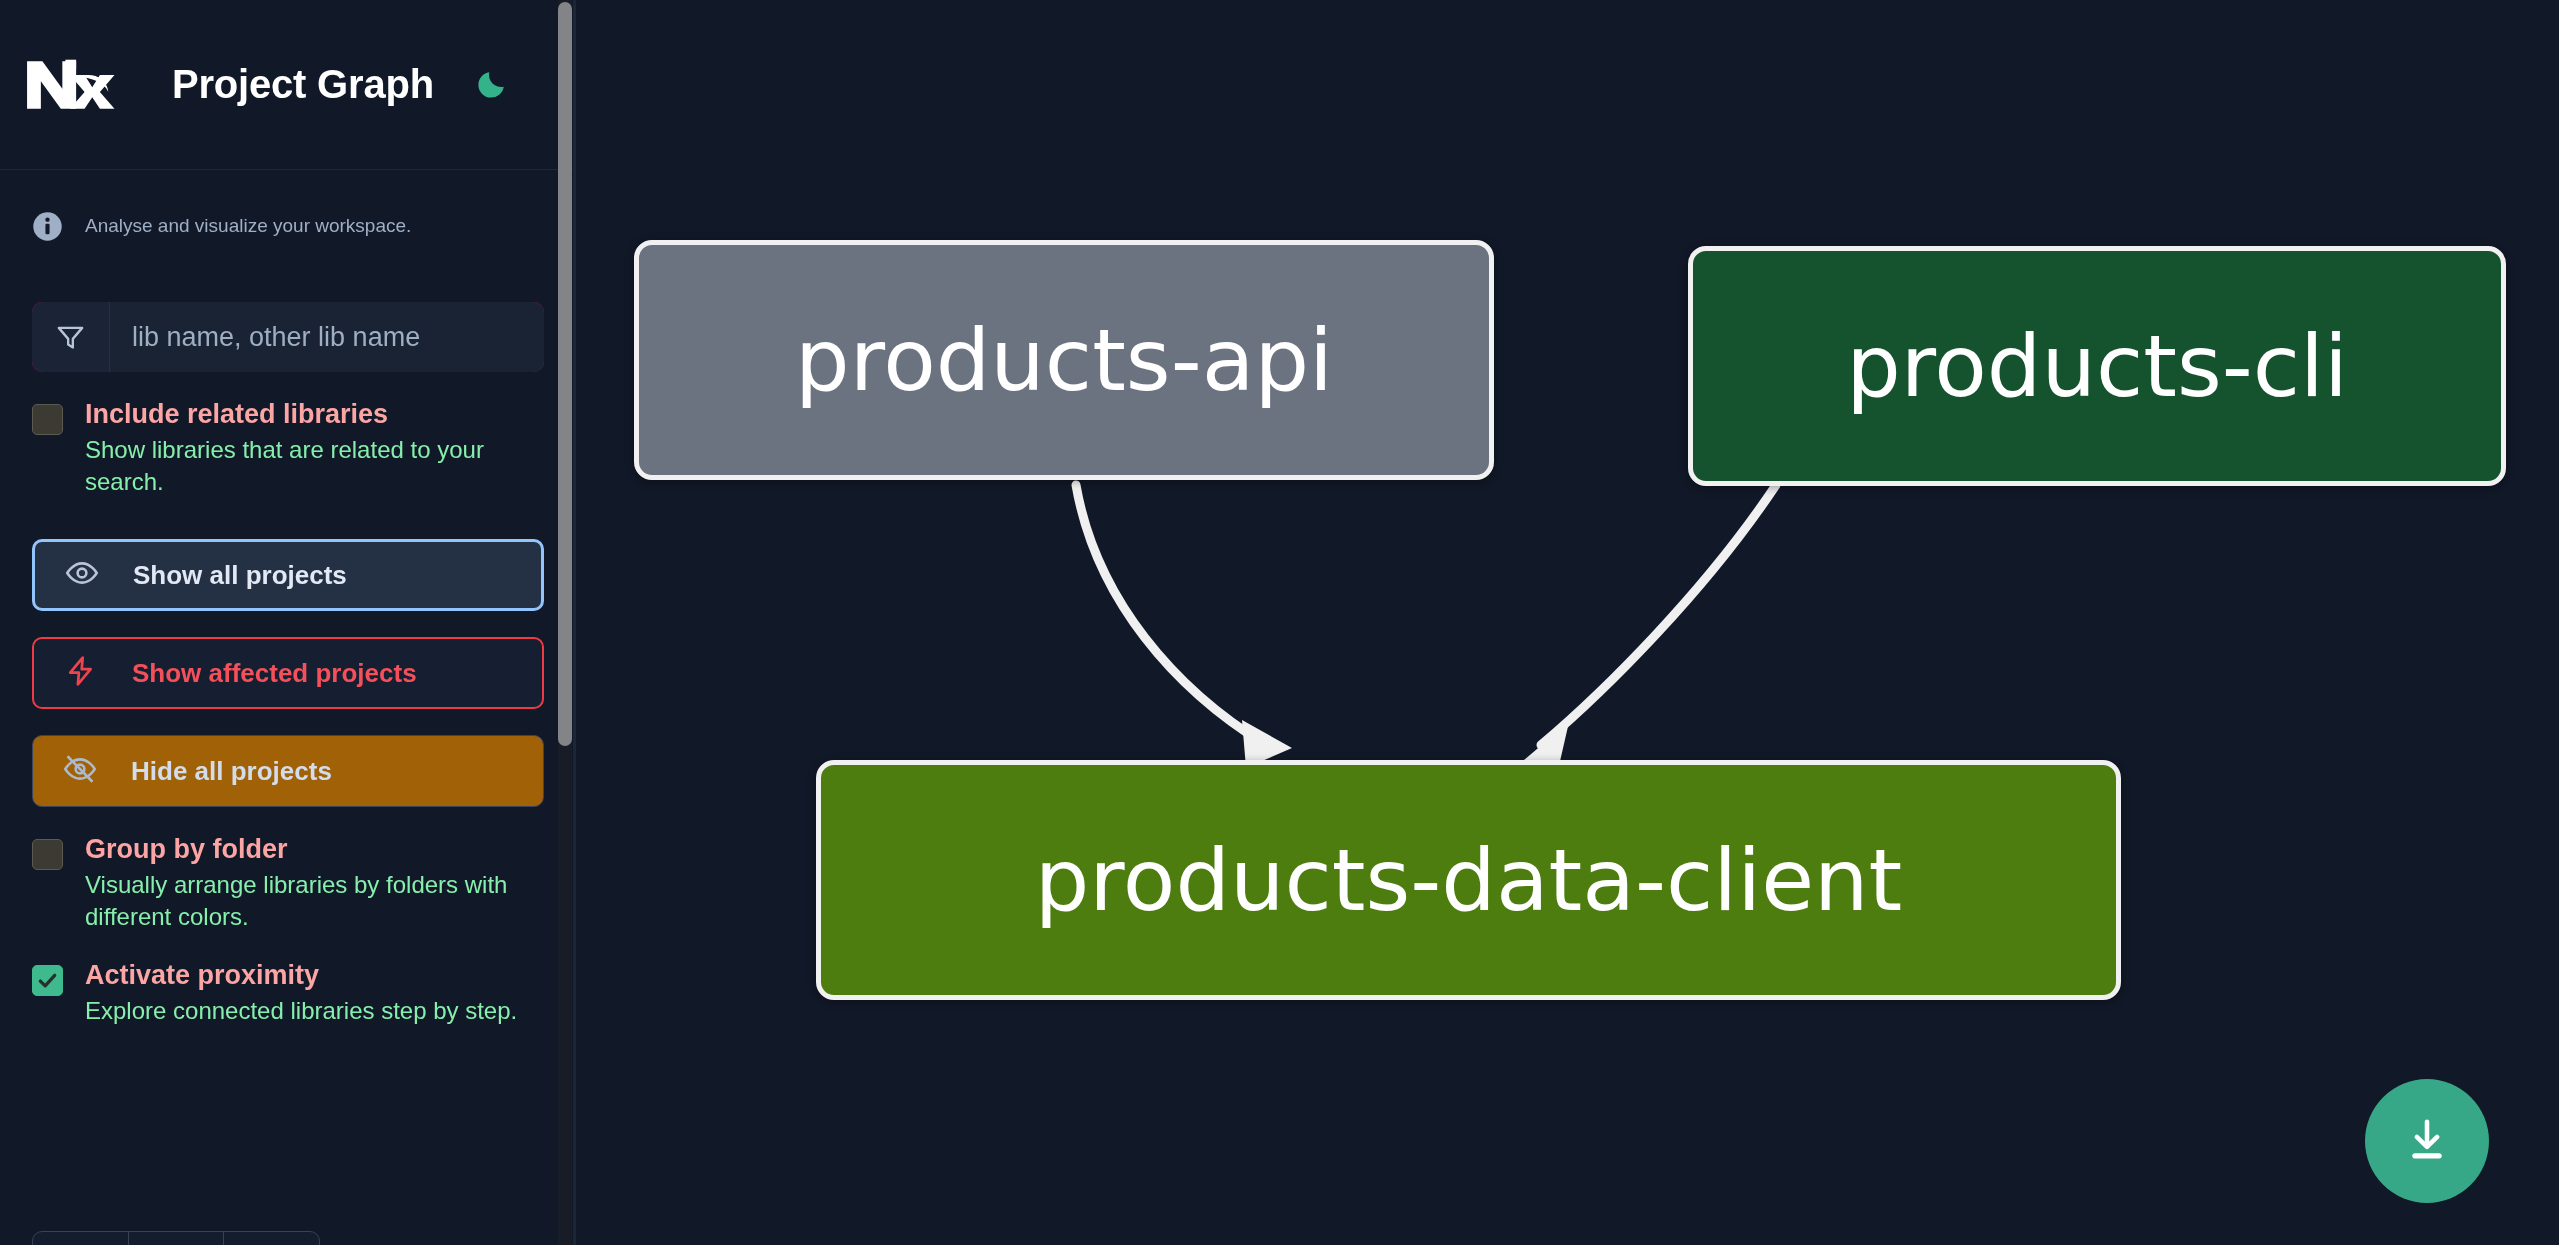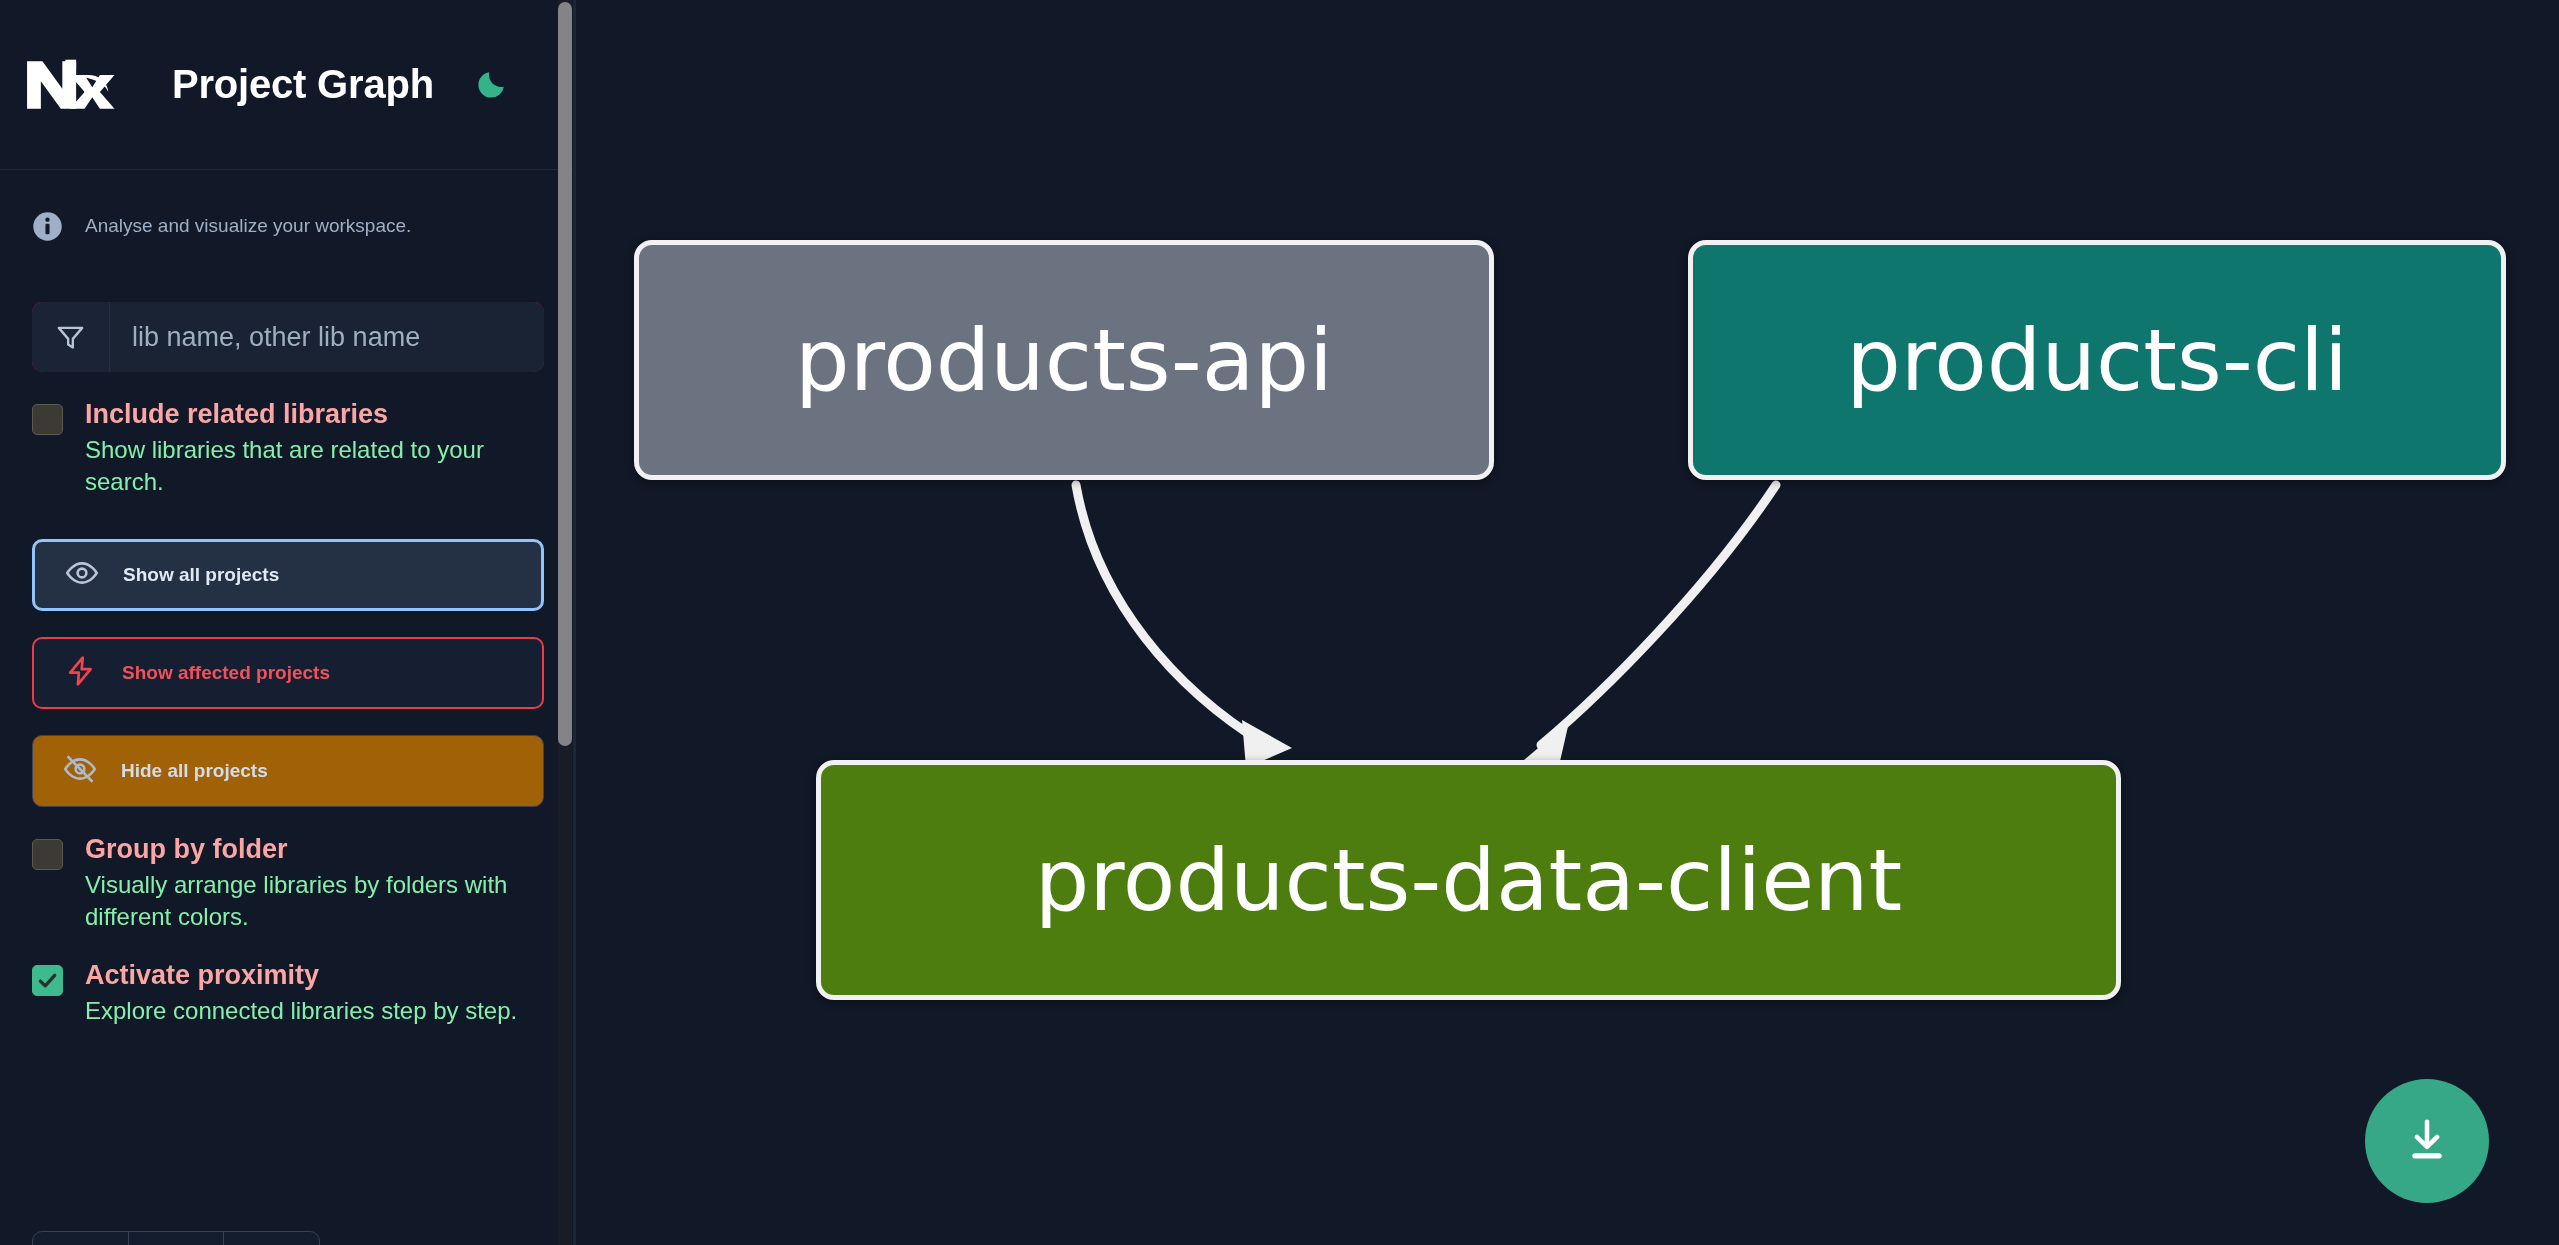--- a/index.html
+++ b/index.html
@@ -127,22 +127,22 @@
     display: flex;
     align-items: center;
     border-radius: 10px;
     background: #1d2739;
     margin-bottom: 26px;
     padding-left: 30px;
     cursor: pointer;
     border: 1px solid transparent;
   }
   .btn .lbl {
-    margin-left: 24px;
-    font-size: 19px;
+    margin-left: 34px;
+    font-size: 26px;
     font-weight: 700;
     white-space: nowrap;
   }
   .btn.show-all {
     border: 3px solid #93c5fd;
     background: #243145;
   }
   .btn.show-all .lbl { color: #e2e8f4; }
   .btn.affected {
     border: 2px solid #ef3b46;
@@ -217,23 +217,23 @@
     cursor: pointer;
     box-shadow: 0 2px 8px rgba(0,0,0,0.35);
   }
   #node-products-api {
     left: 58px; top: 240px;
     width: 860px; height: 240px;
     background: #6b7280;
     font-size: 86px;
   }
   #node-products-cli {
-    left: 1112px; top: 240px;
+    left: 1112px; top: 246px;
     width: 818px; height: 240px;
-    background: #0f766e;
+    background: #14532d;
     font-size: 86px;
   }
   #node-products-data-client {
     left: 240px; top: 760px;
     width: 1305px; height: 240px;
     background: #4d7c0f;
     font-size: 86px;
   }
 
   

